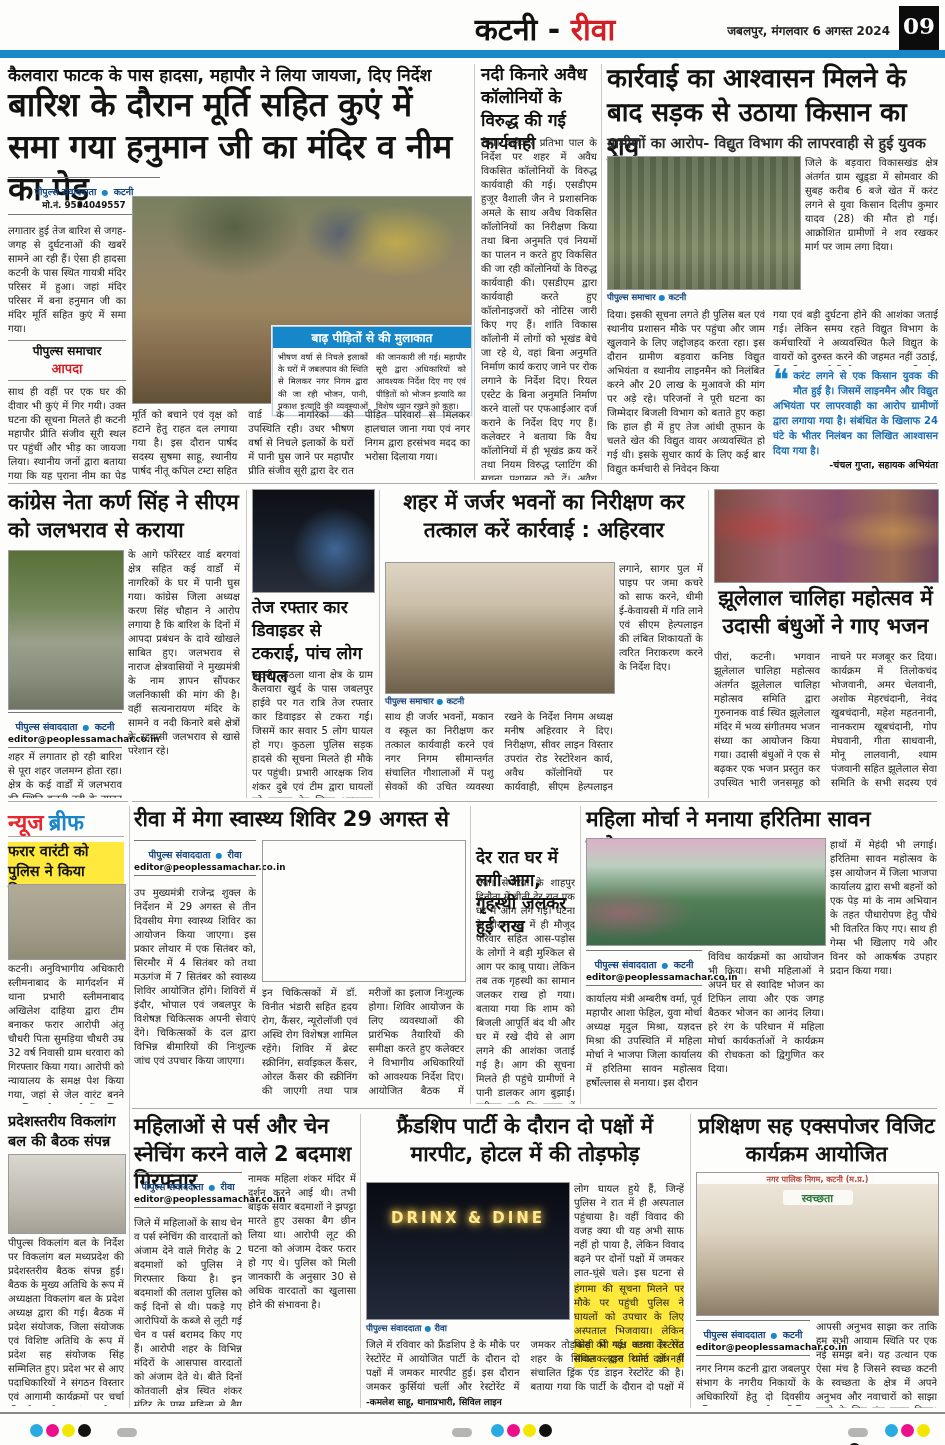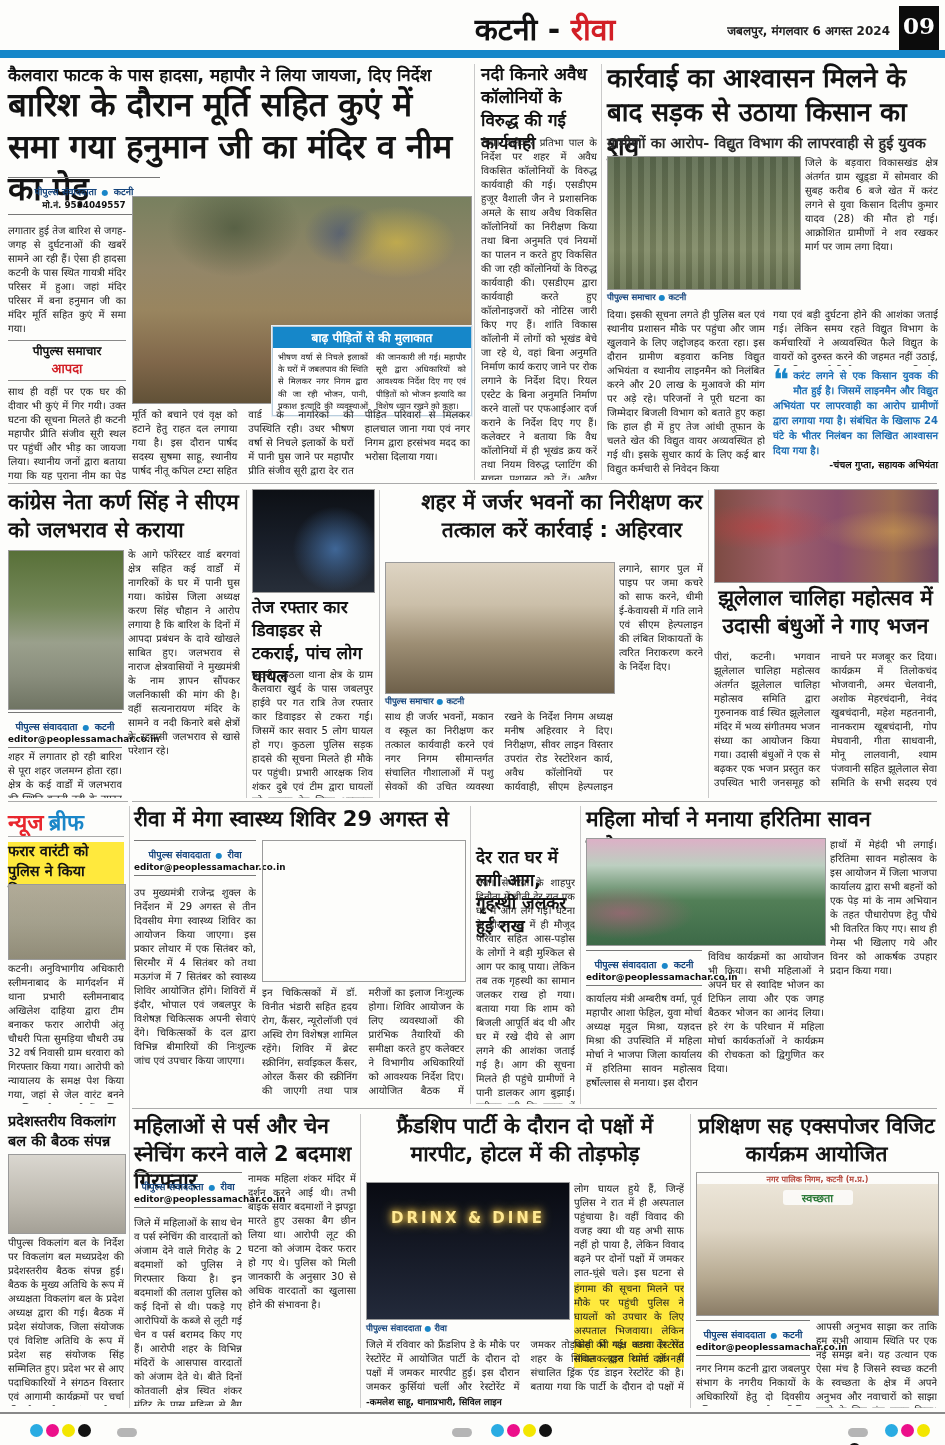--- a/index.html
+++ b/index.html
@@ -157,21 +157,21 @@
   <div class="abs body" style="left:8px;top:750px;width:114px;height:48px;">शहर में लगातार हो रही बारिश से पूरा शहर जलमग्न होता रहा। क्षेत्र के कई वार्डों में जलभराव की स्थिति कटनी नदी के उफान से बनी रही। पीड़ित क्षेत्र की जांच कर सुध लेने की मांग की गई है।</div>
 
   <div class="abs vr" style="left:246px;top:490px;height:308px;"></div>
 
   <div class="abs photo ph-car" style="left:252px;top:489px;width:121px;height:102px;"></div>
   <div class="abs h-sm" style="left:252px;top:596px;width:121px;">तेज रफ्तार कार डिवाइडर से टकराई, पांच लोग घायल</div>
   <div class="abs body" style="left:252px;top:668px;width:121px;height:130px;">कटनी। कुठला थाना क्षेत्र के ग्राम कैलवारा खुर्द के पास जबलपुर हाईवे पर गत रात्रि तेज रफ्तार कार डिवाइडर से टकरा गई। जिसमें कार सवार 5 लोग घायल हो गए। कुठला पुलिस सड़क हादसे की सूचना मिलते ही मौके पर पहुंची। प्रभारी आरक्षक शिव शंकर दुबे एवं टीम द्वारा घायलों को उपचार हेतु जिला अस्पताल पहुंचाया गया। बताया जा रहा है कि कार सवार शादी समारोह से वापस लौट रहे थे, इसी दौरान चालक का संतुलन बिगड़ गया। इस हादसे में घायल हुए लोगों की पहचान की जा रही है एवं पुलिस मामले की जांच में जुटी हुई है।</div>
 
   <div class="abs vr" style="left:379px;top:490px;height:308px;"></div>
 
-  <div class="abs h-md" style="left:403px;top:489px;width:318px;text-align:center;">शहर में जर्जर भवनों का निरीक्षण कर तत्काल करें कार्रवाई : अहिरवार</div>
+  <div class="abs h-md" style="left:385px;top:489px;width:318px;text-align:center;">शहर में जर्जर भवनों का निरीक्षण कर तत्काल करें कार्रवाई : अहिरवार</div>
   <div class="abs photo ph-meeting" style="left:385px;top:562px;width:228px;height:130px;"></div>
   <div class="abs cap-byline" style="left:385px;top:695px;">
     <span>पीपुल्स समाचार</span> <span class="bl-dot">●</span> <span>कटनी</span>
   </div>
   <div class="abs body" style="left:619px;top:562px;width:84px;height:236px;">लगाने, सागर पुल में पाइप पर जमा कचरे को साफ करने, धीमी ई-केवायसी में गति लाने एवं सीएम हेल्पलाइन की लंबित शिकायतों के त्वरित निराकरण करने के निर्देश दिए।</div>
   <div class="abs body cols2" style="left:385px;top:710px;width:228px;height:88px;">साथ ही जर्जर भवनों, मकान व स्कूल का निरीक्षण कर तत्काल कार्यवाही करने एवं नगर निगम सीमान्तर्गत संचालित गौशालाओं में पशु सेवकों की उचित व्यवस्था रखने के निर्देश निगम अध्यक्ष मनीष अहिरवार ने दिए। निरीक्षण, सीवर लाइन विस्तार उपरांत रोड रेस्टोरेशन कार्य, अवैध कॉलोनियों पर कार्यवाही, सीएम हेल्पलाइन इत्यादि विषयों पर चर्चा की गई। बैठक में सुधीर मिश्रा, संजय सोनी, अजयेन्द्र पांडेय, नीरज बाजपेयी, पवन श्रीवास्तव, ऋषिकर पांडेय, नरेंद्र पटेल एवं अन्य अधिकारी कर्मचारियों की उपस्थिति रही एवं कई अहम निर्णय भी लिए गए।</div>
 
   <div class="abs vr" style="left:708px;top:490px;height:308px;"></div>
 
   <div class="abs photo ph-musicians" style="left:714px;top:489px;width:223px;height:92px;"></div>

